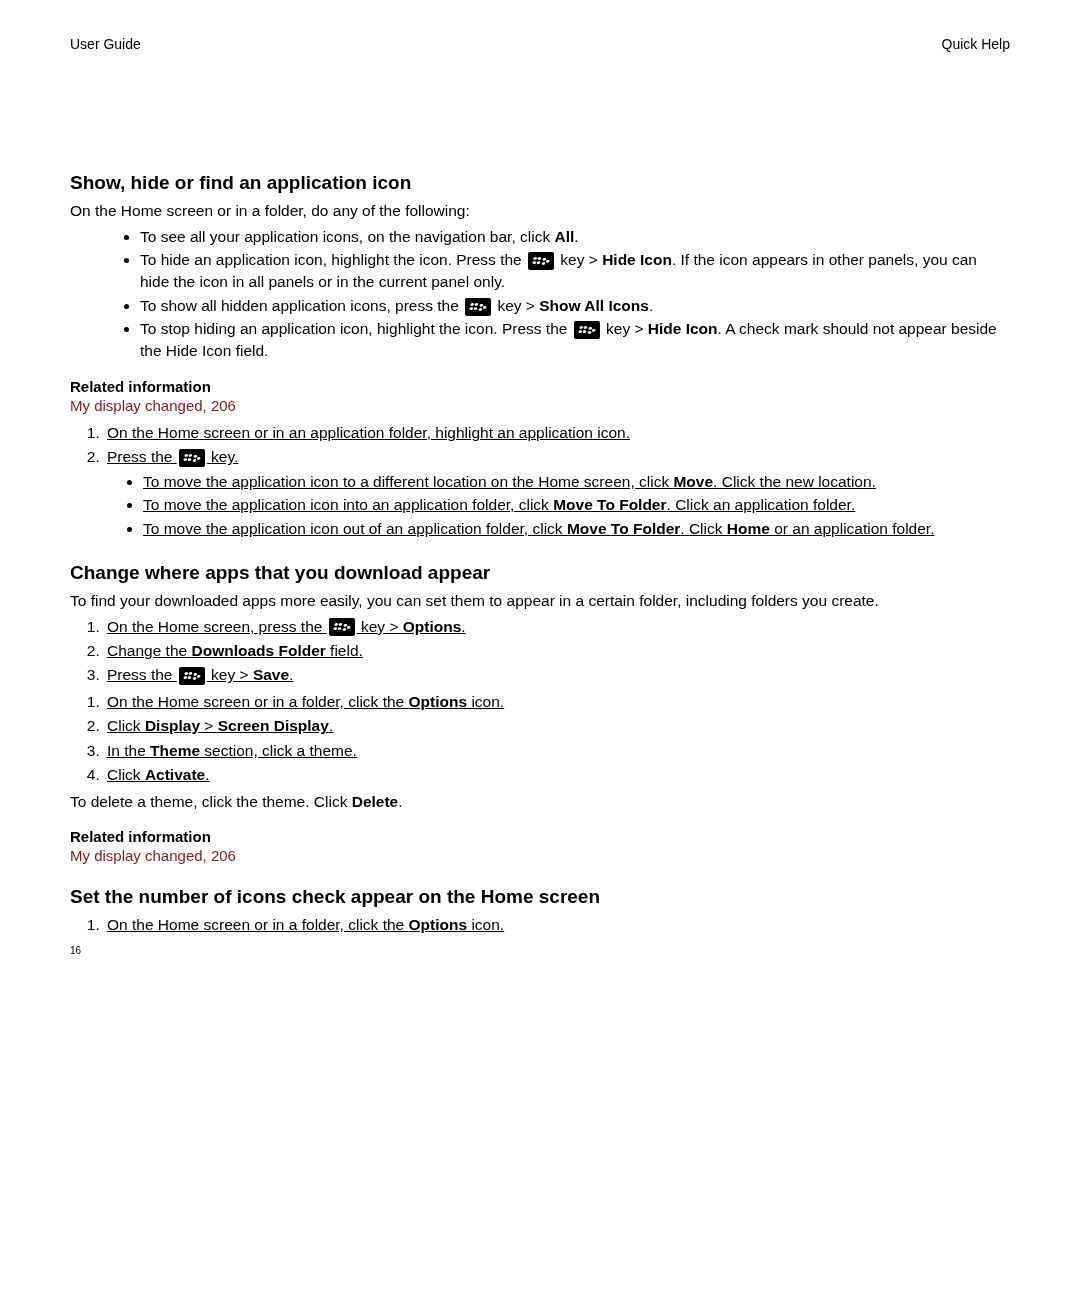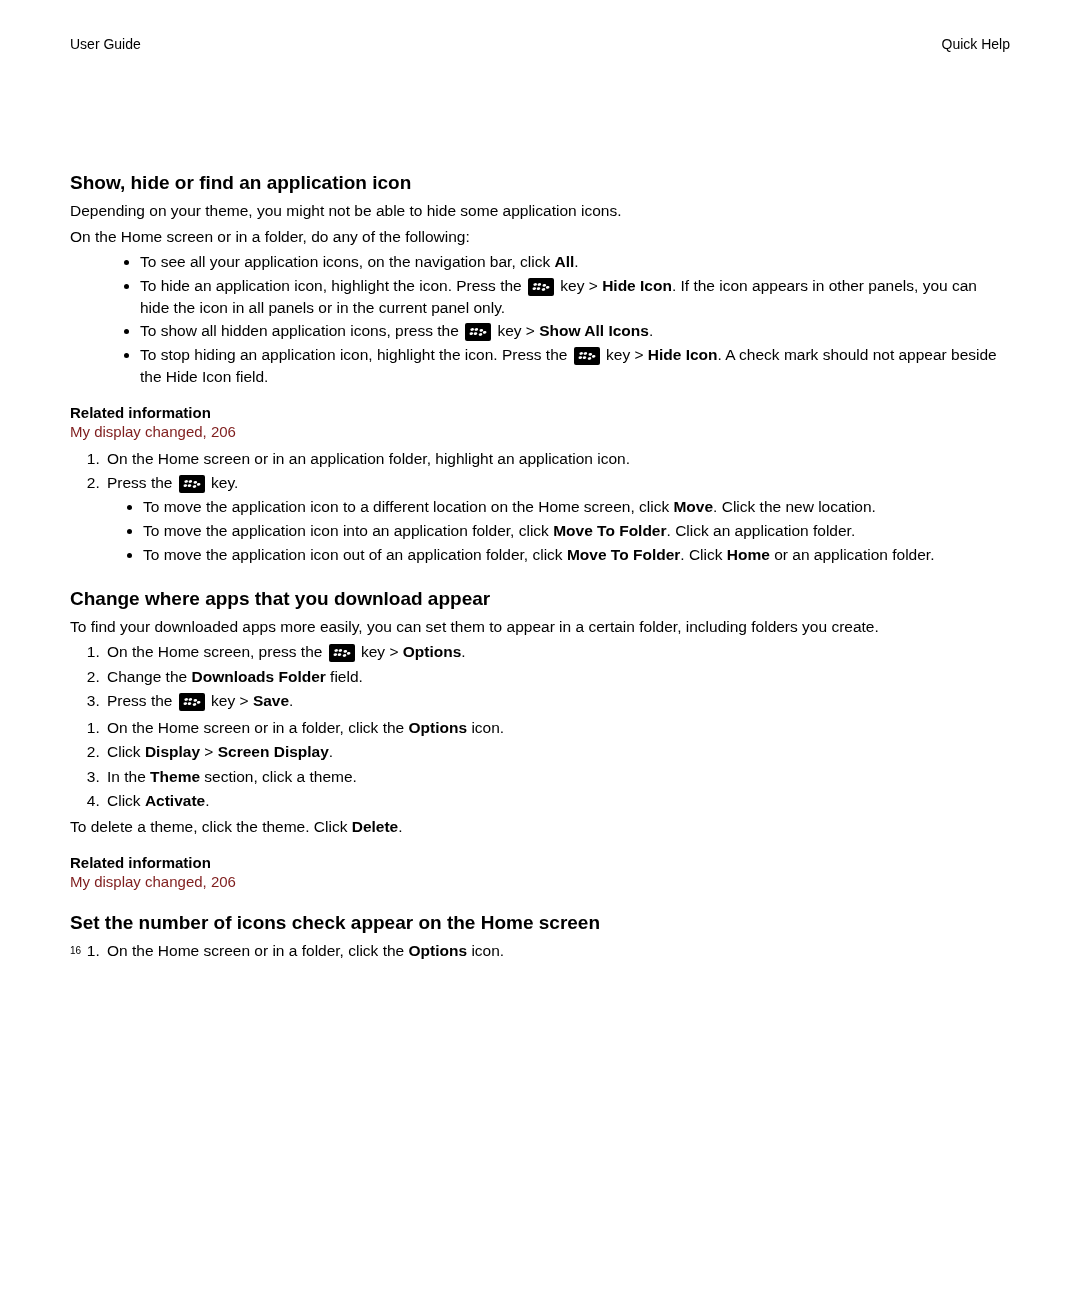--- a/index.html
+++ b/index.html
@@ -38,20 +38,21 @@
     padding-left: 70px;
   }
   ul.bullets > li {
     font-size: 15.5px;
     line-height: 1.4;
     margin: 2px 0;
   }
   ol.steps {
     margin: 4px 0;
     padding-left: 34px;
+    text-decoration: underline;
   }
   ol.steps > li {
     font-size: 15.5px;
     line-height: 1.45;
     margin: 2px 0;
     padding-left: 3px;
   }
   ol.steps ul.bullets {
     padding-left: 36px;
     margin-top: 2px;
@@ -108,21 +109,20 @@
 </svg>
 
 <div class="page">
 
   <div class="header">
     <span>User Guide</span>
     <span>Quick Help</span>
   </div>
 
   <h2>Show, hide or find an application icon</h2>
-  <p>Depending on your theme, you might not be able to hide some application icons.</p>
   <p>On the Home screen or in a folder, do any of the following:</p>
   <ul class="bullets">
     <li><span>To see all your application icons, on the navigation bar, click </span><span class="bold">All</span><span>.</span></li>
     <li><span>To hide an application icon, highlight the icon. Press the </span><span class="bb-key"><svg width="20" height="14">
             <use href="#bb"></use>
           </svg></span><span> key &gt;&nbsp;</span><span class="bold">Hide Icon</span><span>. If the icon appears in other panels, you can hide the icon in all panels or in the current panel only.</span></li>
     <li><span>To show all hidden application icons, press the </span><span class="bb-key"><svg width="20" height="14">
             <use href="#bb"></use>
           </svg></span><span> key &gt;&nbsp;</span><span class="bold">Show All Icons</span><span>.</span></li>
     <li><span>To stop hiding an application icon, highlight the icon. Press the </span><span class="bb-key"><svg width="20" height="14">

